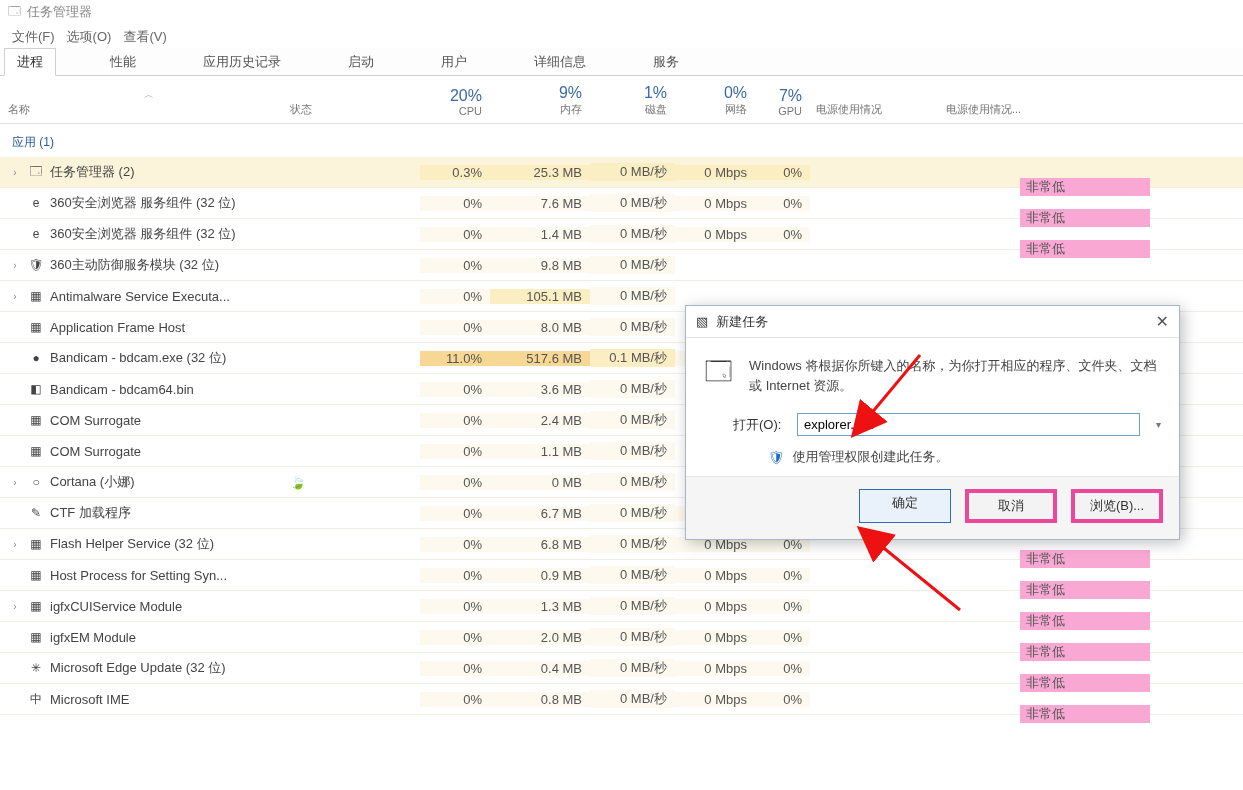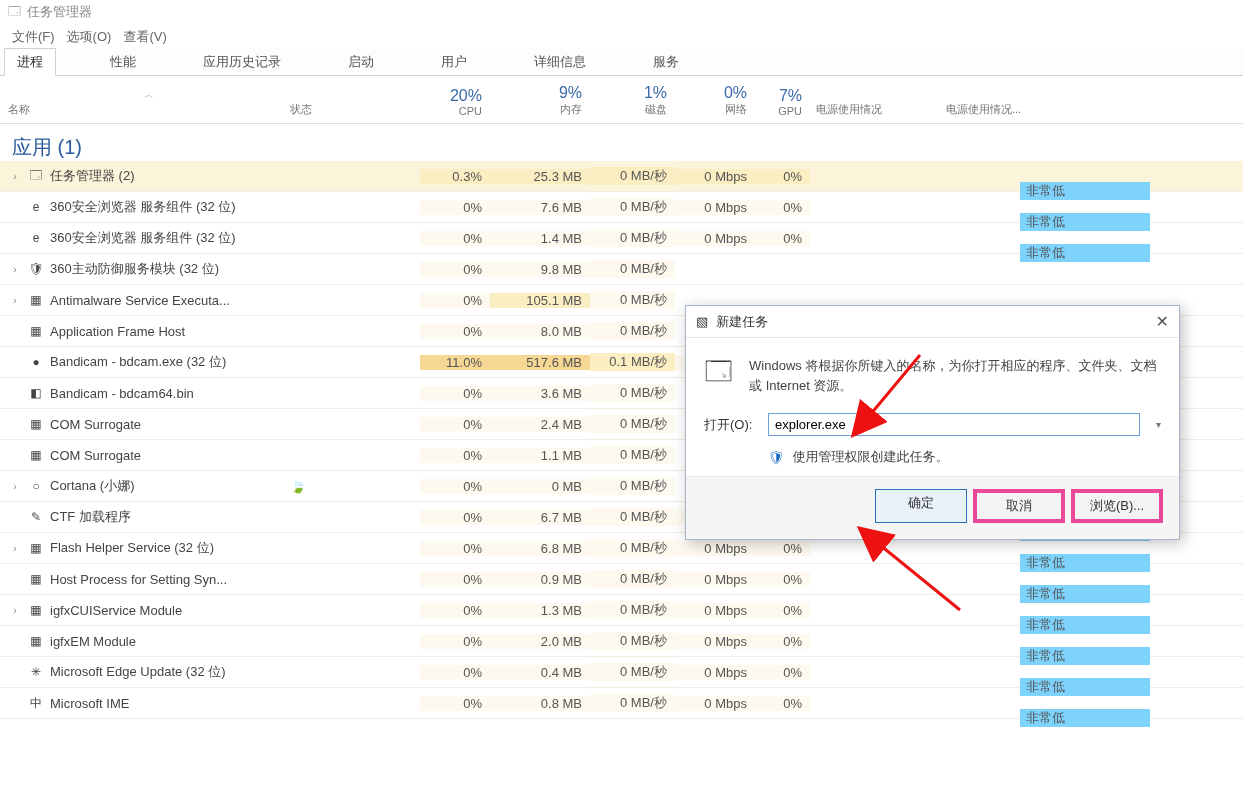--- a/index.html
+++ b/index.html
@@ -68,22 +68,22 @@
   .col-gpu    { flex: 0 0 55px;  text-align: right; padding-right:8px;}
   .col-gpueng { flex: 0 0 210px; padding-left:6px;}
   .col-power  { flex: 0 0 130px; padding-left:6px;}
   .col-power2 { flex: 1 1 auto;  padding-left:6px;}
   .hdr-col { padding-bottom: 6px; }
   .hdr-col .pct { font-size: 16px; color: #3a6aa6; }
   .hdr-col .lbl { font-size: 11px; color: #777; }
   .rows { }
   .group-hdr {
     color: #2a5a99;
-    font-size: 20px;
-    padding: 10px 0 0 12px;
+    font-size: 12px;
+    padding: 10px 0 6px 12px;
   }
   .row {
     display: flex;
     align-items: center;
     height: 31px;
     border-bottom: 0.5px solid #f1ede4;
   }
   .row .col-name {
     display: flex;
     align-items: center;
@@ -91,21 +91,21 @@
     color: #444;
     padding-left: 8px;
   }
   .expander { width: 14px; color:#888; font-size:10px; text-align:center;}
   .picon { width:16px; height:16px; display:inline-flex; align-items:center; justify-content:center; font-size:12px;}
   .num { text-align: right; padding-right:8px; color:#555;}
   .bg-low  { background: #fdf9ee; }
   .bg-med  { background: #fbeec2; }
   .bg-high { background: #f6d794; }
   .bg-sel  { background: #fcf4da; }
-  .power-cell { padding-left:6px; color:#555; background:#7dd3fc;margin-top:30px; }
+  .power-cell { padding-left:6px; color:#555; background:#f9a8d4;margin-top:30px; }
   
   .dialog {
     position: absolute;
     left: 685px;
     top: 305px;
     width: 495px;
     background: #fff;
     border: 1px solid #a7b6c7;
     box-shadow: 3px 3px 14px rgba(0,0,0,0.25);
   }
@@ -115,34 +115,34 @@
     border-bottom: 1px solid #e4e4e4;
     font-size: 13px;
   }
   .dlg-title .left { display:flex; align-items:center; gap:8px;}
   .dlg-close { color:#555; font-size:16px; cursor:default;}
   .dlg-body { padding: 18px 18px 10px 18px; }
   .dlg-desc { display:flex; gap:16px; margin-bottom:18px;}
   .dlg-runicon { width:36px; height:36px; display:flex; align-items:center; justify-content:center; font-size:26px;}
   .dlg-desc-text { color:#444; line-height:1.5; }
   .dlg-row { display:flex; align-items:center; gap:10px; margin-bottom:12px;}
-  .dlg-label { width:54px; color:#333;}
+  .dlg-label { width:54px; color:#333;margin-left:29px;}
   .dlg-input {
     flex:1;
     border:1px solid #6b9fd8;
     padding:3px 6px;
     font-family:inherit;
     font-size:13px;
   }
   .dlg-dropbtn { color:#777; font-size:10px; padding-left:6px;}
   .dlg-admin { display:flex; align-items:center; gap:8px; margin-left:64px; color:#444;}
   .dlg-btns {
     display:flex;
     justify-content:flex-end;
-    gap:6px;
+    gap:14px;
     padding: 12px 16px 16px;
     background:#f5f5f5;
     border-top:1px solid #e8e8e8;
   }
   .dlg-btn {
     min-width:92px;
     padding:4px 10px;
     background:#f3f3f3;
     border:4px solid #ec4899;
     text-align:center;

